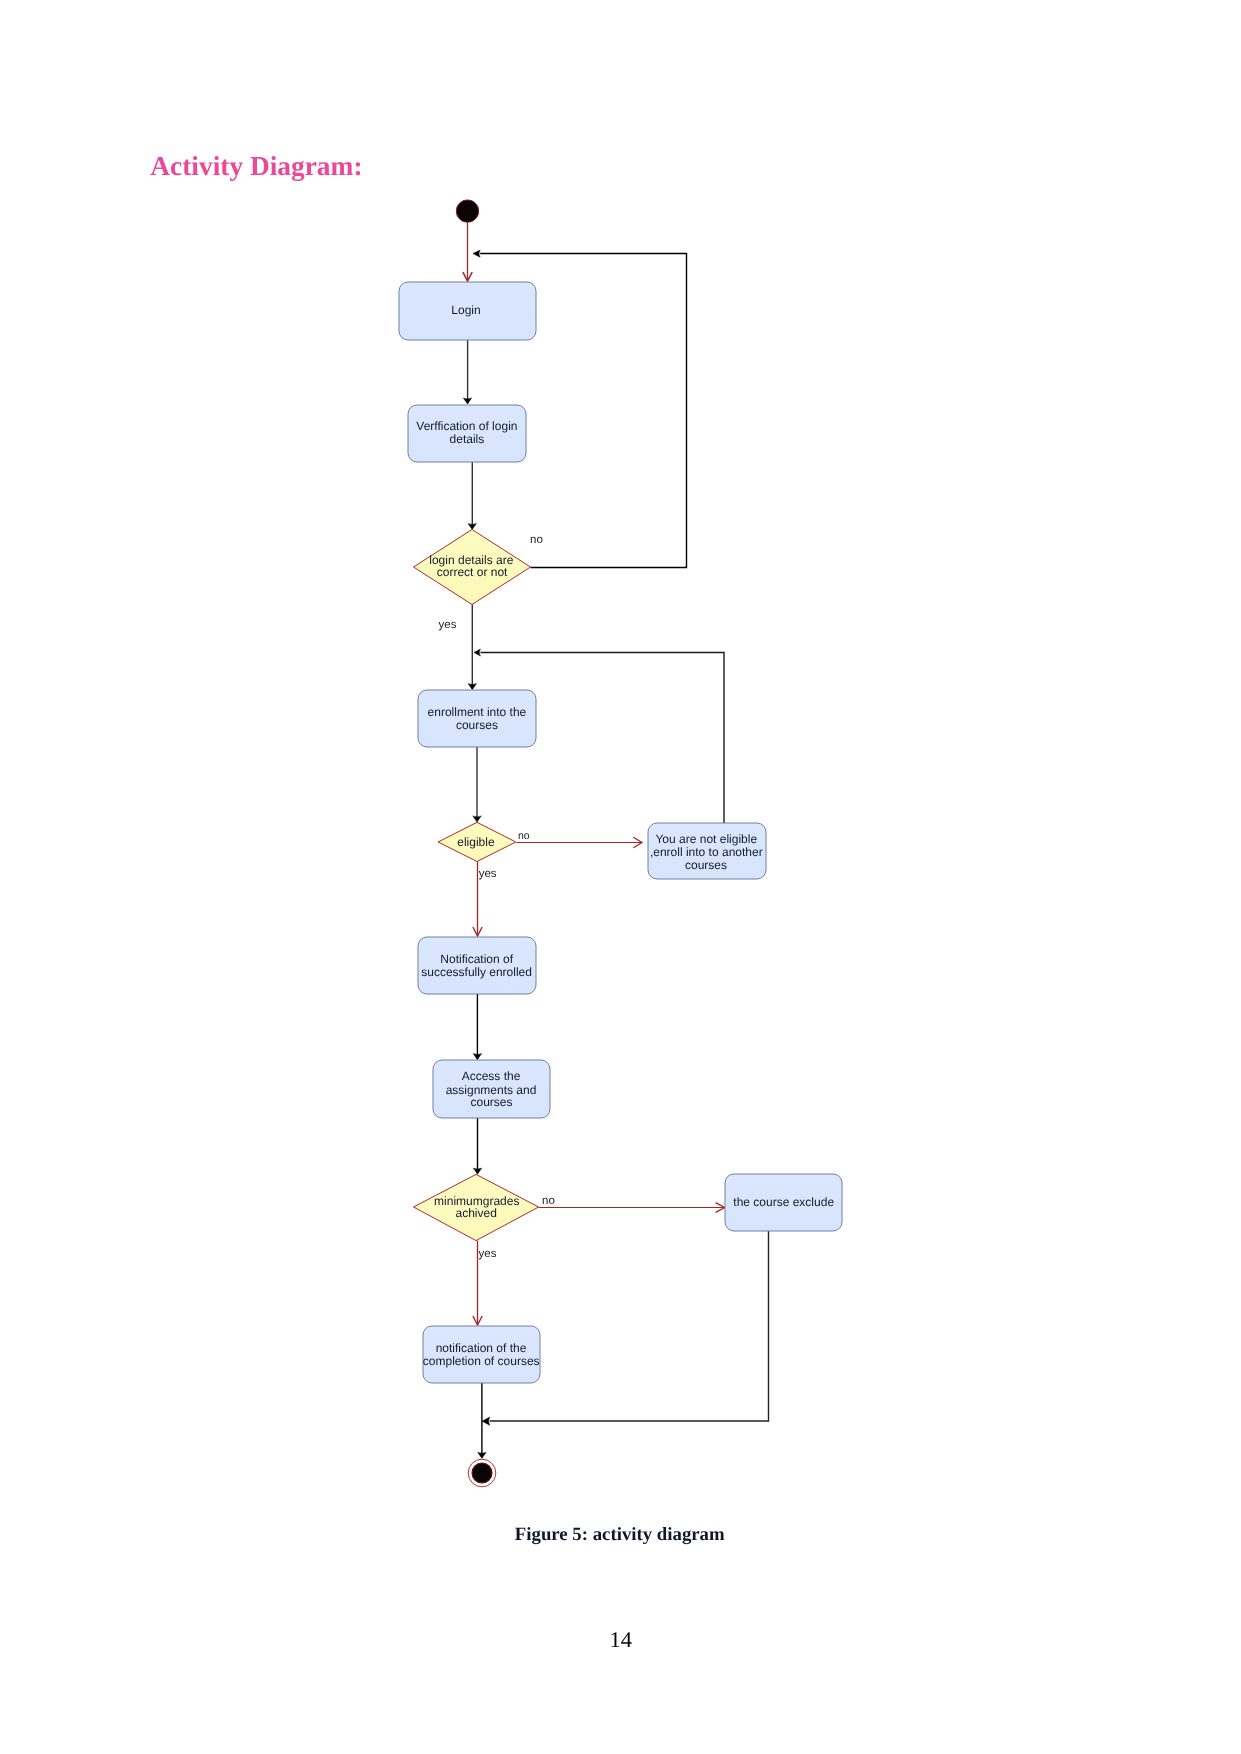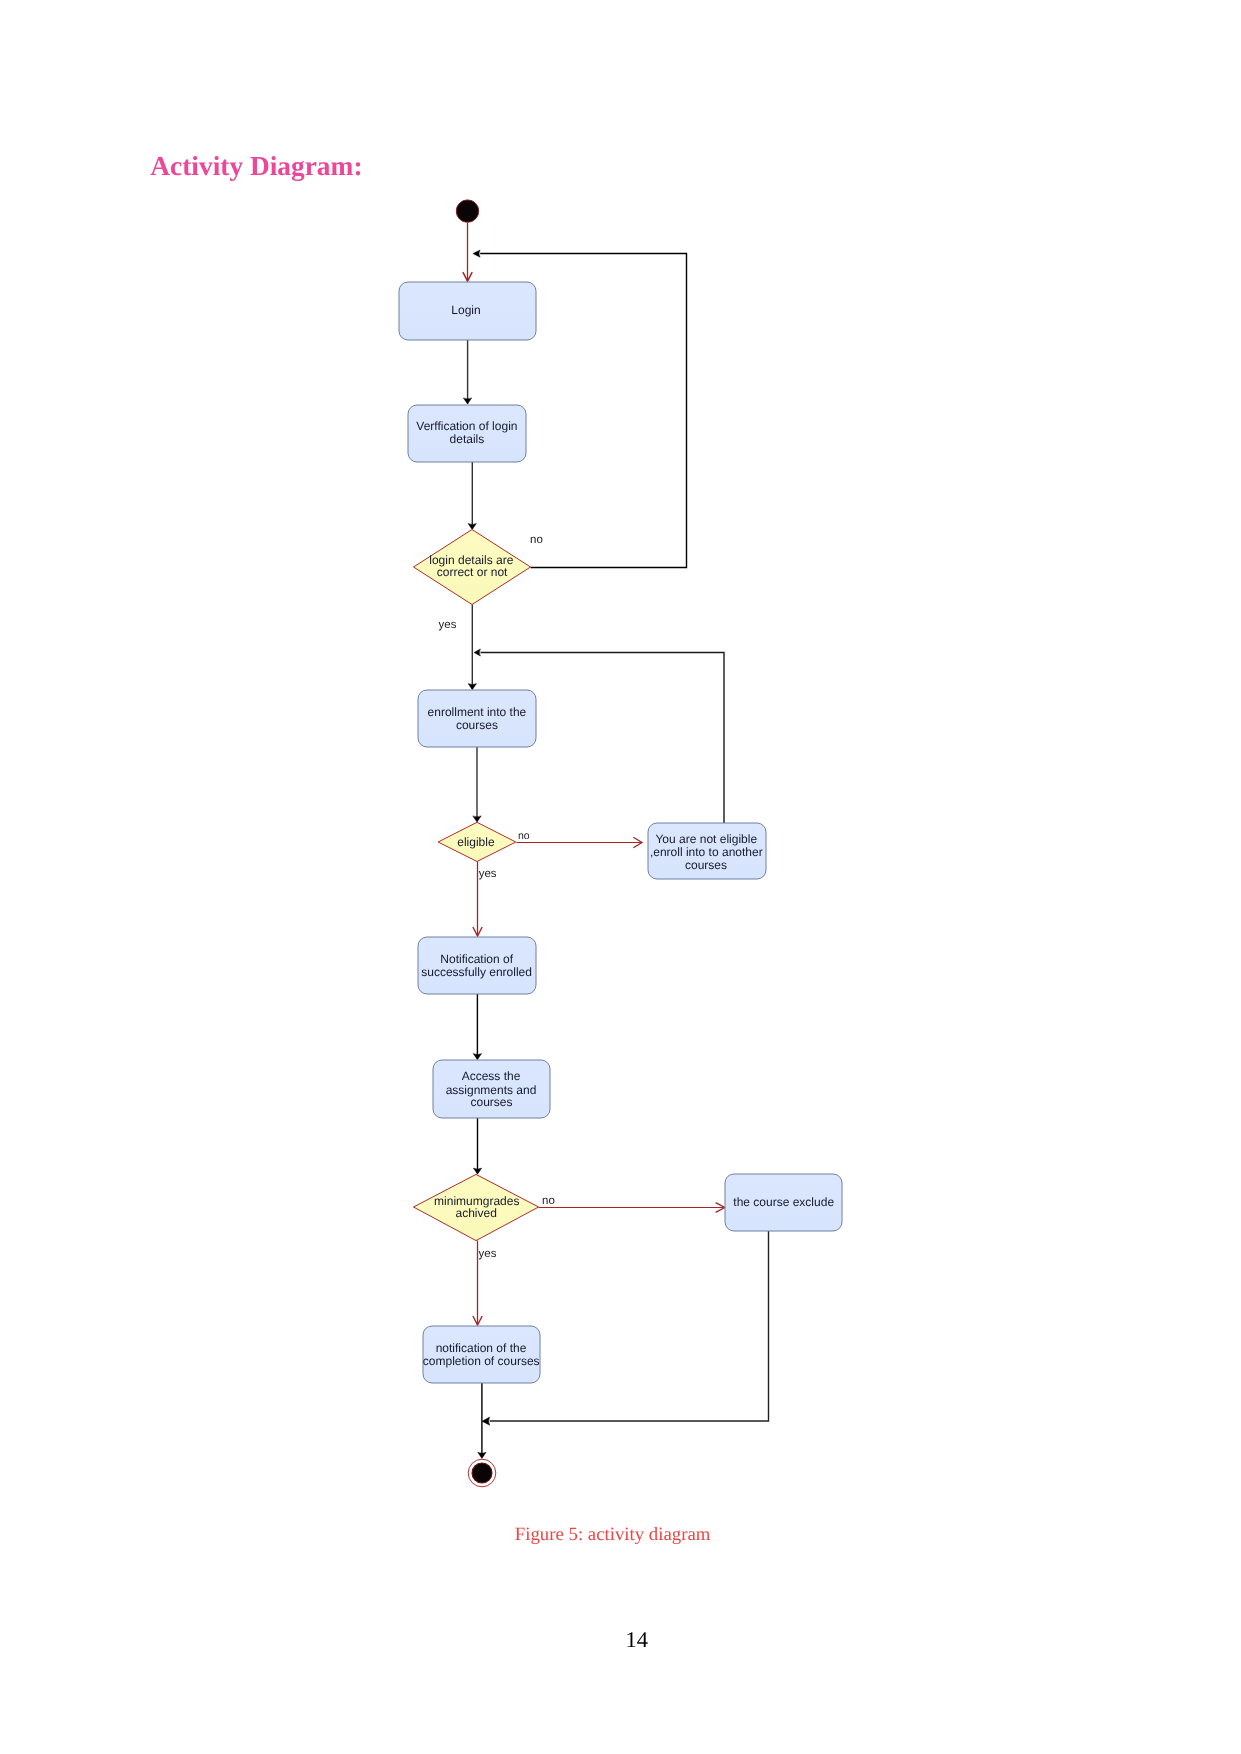--- a/index.html
+++ b/index.html
@@ -17,29 +17,29 @@
   #heading {
     position:absolute; left:150.3px; top:153.2px;
     font-family:"Liberation Serif", serif;
     font-weight:bold; font-size:27.4px; color:#ec4899;
     line-height:27px; white-space:nowrap;
   }
   #caption {
     position:absolute; left:514.8px; top:1524.5px;
     text-align:center;
     font-family:"Liberation Serif", serif;
-    font-weight:normal; font-size:18.8px; color:#ef4444;
+    font-weight:bold; font-size:18.8px; color:#0f172a;
     line-height:19px; white-space:nowrap;
   }
   #pagenum {
     position:absolute; left:609.5px; top:1628px;
     text-align:left;
     font-family:"Liberation Serif", serif;
     font-weight:normal; font-size:22.5px; color:#000;
-    line-height:23px; white-space:nowrap;margin-left:16px;
+    line-height:23px; white-space:nowrap;
   }
   #diagram { position:absolute; left:0; top:0; width:1241px; height:1754px; }
   svg text { -webkit-font-smoothing:antialiased; }
   .nodeLabel {
     font-family:"Liberation Sans", sans-serif;
     font-size:12px;
     fill:#15192c;
   }
   .edgeLabel {
     font-family:"Liberation Sans", sans-serif;

